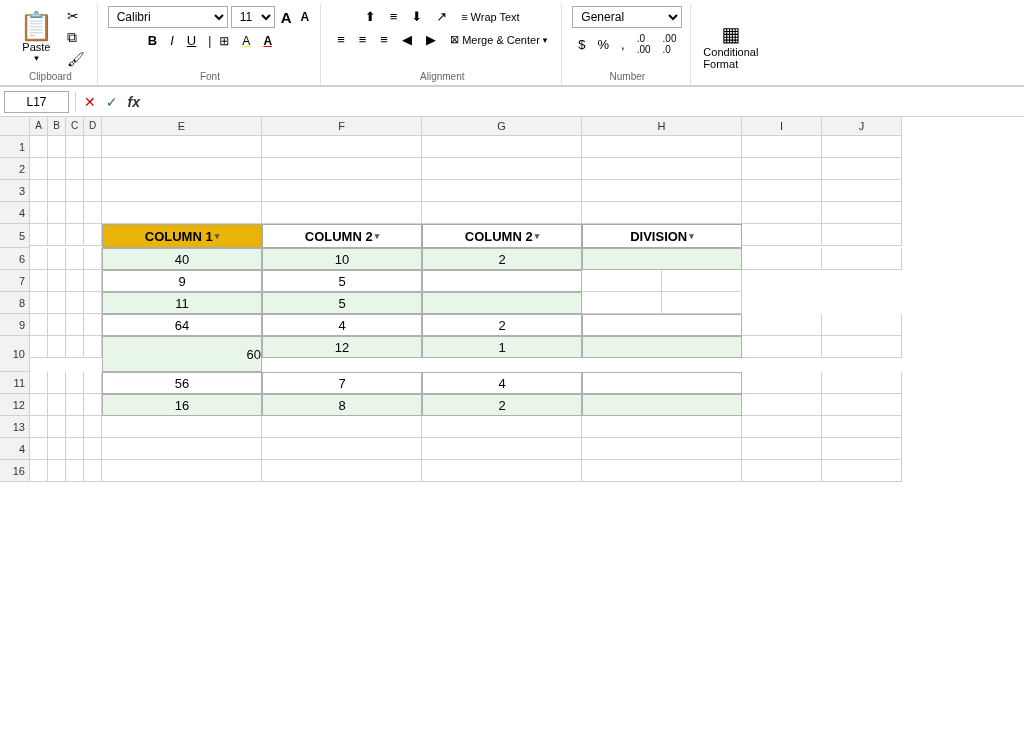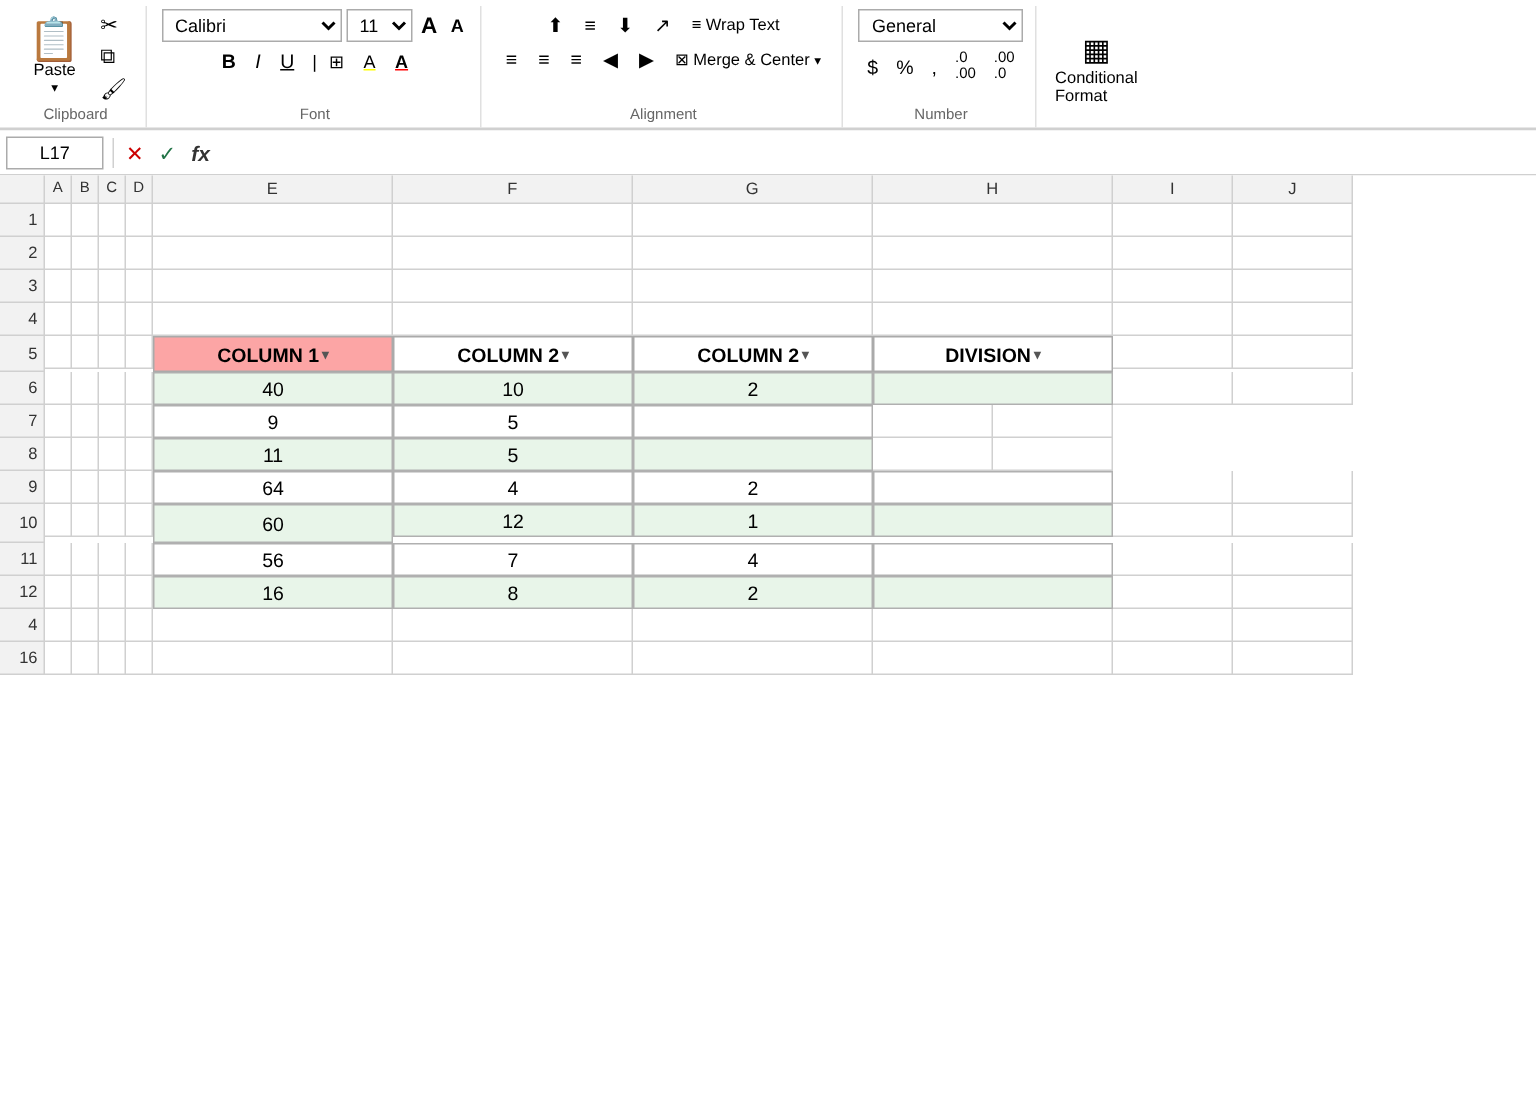--- a/index.html
+++ b/index.html
@@ -273,21 +273,21 @@
         <div class="cell" style="width: 160px; min-width: 160px; height: 22px;"></div>
         <div class="cell" style="width: 80px; min-width: 80px; height: 22px;"></div>
         <div class="cell" style="width: 80px; min-width: 80px; height: 22px;"></div>
       </div>
       <div class="sheet-row">
         <div class="row-num">5</div>
         <div class="cell" style="width: 18px; min-width: 18px; height: 22px;"></div>
         <div class="cell" style="width: 18px; min-width: 18px; height: 22px;"></div>
         <div class="cell" style="width: 18px; min-width: 18px; height: 22px;"></div>
         <div class="cell" style="width: 18px; min-width: 18px; height: 22px;"></div>
-        <div class="cell table-header-cell" style="width: 160px; min-width: 160px; height: 24px; background: #fca5a5; border: 1px solid rgb(170, 170, 170); font-weight: bold; font-size: 13px; display: flex; align-items: center; justify-content: center;">
+        <div class="cell table-header-cell" style="width: 160px; min-width: 160px; height: 24px; background: #eab308; border: 1px solid rgb(170, 170, 170); font-weight: bold; font-size: 13px; display: flex; align-items: center; justify-content: center;">
           <span>COLUMN 1</span>
           <span class="dropdown-arrow">▾</span>
         </div>
         <div class="cell table-header-cell" style="width: 160px; min-width: 160px; height: 24px; background: rgb(255, 255, 255); border: 1px solid rgb(170, 170, 170); font-weight: bold; font-size: 13px; display: flex; align-items: center; justify-content: center;">
           <span>COLUMN 2</span>
           <span class="dropdown-arrow">▾</span>
         </div>
         <div class="cell table-header-cell" style="width: 160px; min-width: 160px; height: 24px; background: rgb(255, 255, 255); border: 1px solid rgb(170, 170, 170); font-weight: bold; font-size: 13px; display: flex; align-items: center; justify-content: center;">
           <span>COLUMN 2</span>
           <span class="dropdown-arrow">▾</span>
@@ -368,21 +368,21 @@
         <div class="cell table-data-cell" style="width: 160px; min-width: 160px; height: 22px; background: rgb(255, 255, 255); border: 1px solid rgb(176, 176, 176); justify-content: center; font-size: 13px;"></div>
         <div class="cell" style="width: 80px; min-width: 80px; height: 22px;"></div>
         <div class="cell" style="width: 80px; min-width: 80px; height: 22px;"></div>
       </div>
       <div class="sheet-row">
         <div class="row-num">10</div>
         <div class="cell" style="width: 18px; min-width: 18px; height: 22px;"></div>
         <div class="cell" style="width: 18px; min-width: 18px; height: 22px;"></div>
         <div class="cell" style="width: 18px; min-width: 18px; height: 22px;"></div>
         <div class="cell" style="width: 18px; min-width: 18px; height: 22px;"></div>
-        <div class="cell table-data-cell" style="width: 160px; min-width: 160px; height: 26px; background: rgb(232, 245, 233); border: 1px solid rgb(176, 176, 176); justify-content: center; font-size: 13px;">
+        <div class="cell table-data-cell" style="width: 160px; min-width: 160px; height: 36px; background: rgb(232, 245, 233); border: 1px solid rgb(176, 176, 176); justify-content: flex-end; font-size: 13px;">
           <span>60</span>
         </div>
         <div class="cell table-data-cell" style="width: 160px; min-width: 160px; height: 22px; background: rgb(232, 245, 233); border: 1px solid rgb(176, 176, 176); justify-content: center; font-size: 13px;">
           <span>12</span>
         </div>
         <div class="cell table-data-cell" style="width: 160px; min-width: 160px; height: 22px; background: rgb(232, 245, 233); border: 1px solid rgb(176, 176, 176); justify-content: center; font-size: 13px;">
           <span>1</span>
         </div>
         <div class="cell table-data-cell" style="width: 160px; min-width: 160px; height: 22px; background: rgb(232, 245, 233); border: 1px solid rgb(176, 176, 176); justify-content: center; font-size: 13px;"></div>
         <div class="cell" style="width: 80px; min-width: 80px; height: 22px;"></div>
@@ -420,20 +420,33 @@
           <span>8</span>
         </div>
         <div class="cell table-data-cell" style="width: 160px; min-width: 160px; height: 22px; background: rgb(232, 245, 233); border: 1px solid rgb(176, 176, 176); justify-content: center; font-size: 13px;">
           <span>2</span>
         </div>
         <div class="cell table-data-cell" style="width: 160px; min-width: 160px; height: 22px; background: rgb(232, 245, 233); border: 1px solid rgb(176, 176, 176); justify-content: center; font-size: 13px;"></div>
         <div class="cell" style="width: 80px; min-width: 80px; height: 22px;"></div>
         <div class="cell" style="width: 80px; min-width: 80px; height: 22px;"></div>
       </div>
       <div class="sheet-row">
+        <div class="row-num">13</div>
+        <div class="cell" style="width: 18px; min-width: 18px; height: 22px;"></div>
+        <div class="cell" style="width: 18px; min-width: 18px; height: 22px;"></div>
+        <div class="cell" style="width: 18px; min-width: 18px; height: 22px;"></div>
+        <div class="cell" style="width: 18px; min-width: 18px; height: 22px;"></div>
+        <div class="cell" style="width: 160px; min-width: 160px; height: 22px;"></div>
+        <div class="cell" style="width: 160px; min-width: 160px; height: 22px;"></div>
+        <div class="cell" style="width: 160px; min-width: 160px; height: 22px;"></div>
+        <div class="cell" style="width: 160px; min-width: 160px; height: 22px;"></div>
+        <div class="cell" style="width: 80px; min-width: 80px; height: 22px;"></div>
+        <div class="cell" style="width: 80px; min-width: 80px; height: 22px;"></div>
+      </div>
+      <div class="sheet-row">
         <div class="row-num">4</div>
         <div class="cell" style="width: 18px; min-width: 18px; height: 22px;"></div>
         <div class="cell" style="width: 18px; min-width: 18px; height: 22px;"></div>
         <div class="cell" style="width: 18px; min-width: 18px; height: 22px;"></div>
         <div class="cell" style="width: 18px; min-width: 18px; height: 22px;"></div>
         <div class="cell" style="width: 160px; min-width: 160px; height: 22px;"></div>
         <div class="cell" style="width: 160px; min-width: 160px; height: 22px;"></div>
         <div class="cell" style="width: 160px; min-width: 160px; height: 22px;"></div>
         <div class="cell" style="width: 160px; min-width: 160px; height: 22px;"></div>
         <div class="cell" style="width: 80px; min-width: 80px; height: 22px;"></div>

